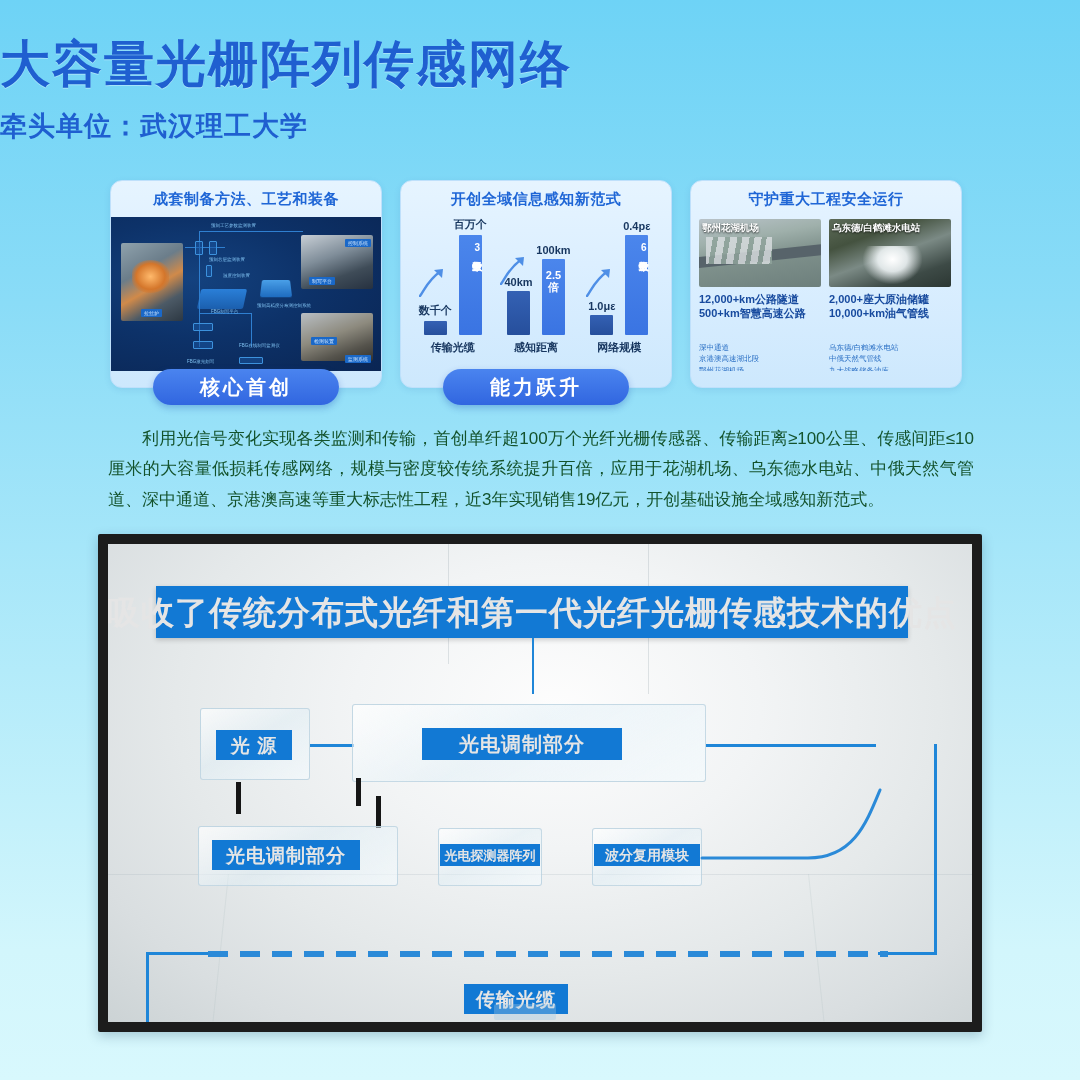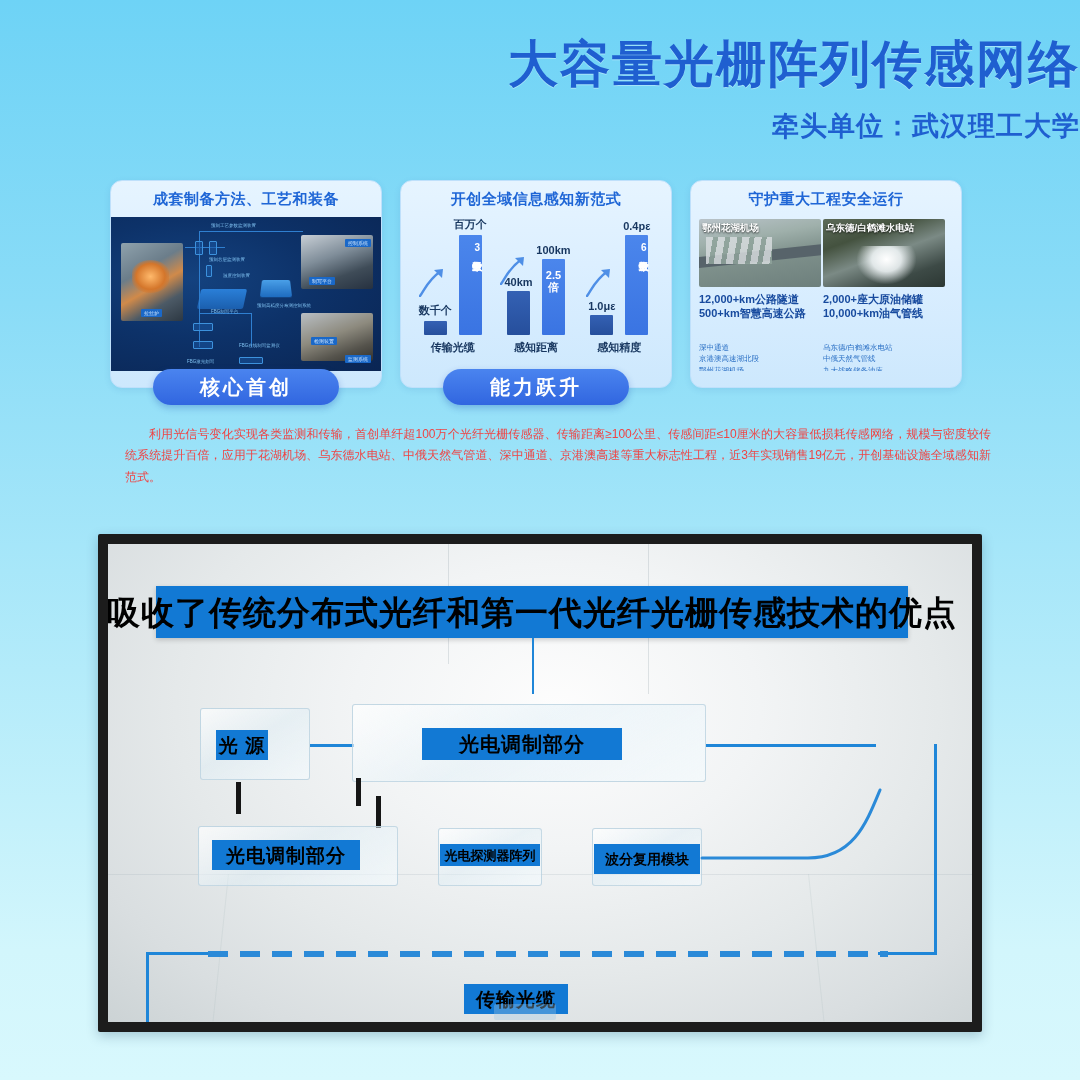--- a/index.html
+++ b/index.html
@@ -5,21 +5,21 @@
   * { box-sizing: border-box; margin: 0; padding: 0; }
   html, body { width: 1080px; height: 1080px; }
   body {
     font-family: "Liberation Sans", "DejaVu Sans", sans-serif;
     background: linear-gradient(180deg, #6ed3f6 0%, #8adcf7 28%, #b3ebfa 62%, #d2f6fc 88%, #d8f8fd 100%);
     overflow: hidden;
     position: relative;
   }
 
   
-  .header { padding-top: 36px; text-align: right; padding-left: 16px; }
+  .header { padding-top: 36px; text-align: left; }
   .main-title {
     font-size: 50px; font-weight: bold; color: #1f5fd0;
     letter-spacing: 2px; line-height: 1.12;
     text-shadow: 0 1px 0 rgba(255,255,255,0.35);
   }
   .sub-title {
     margin-top: 16px; font-size: 27px; font-weight: bold;
     color: #1f5fd0; letter-spacing: 1px;
   }
 
@@ -118,21 +118,21 @@
     text-align: center;
   }
   .grp-label {
     position: absolute; bottom: 0; left: 0; right: 0; text-align: center;
     font-size: 11px; font-weight: bold; color: #17365f;
   }
   .arrow-up { position: absolute; left: 8px; bottom: 58px; width: 26px; height: 30px; }
 
   
   .c3 { position: absolute; inset: 0; padding: 2px 8px 0; }
-  .c3-row { display: flex; gap: 2px; }
+  .c3-row { display: flex; gap: 8px; }
   .c3-col { width: 122px; }
   .c3-img { position: relative; width: 122px; height: 68px; border-radius: 2px; overflow: hidden; }
   .c3-img.airport {
     background:
       linear-gradient(170deg,#b9c3c9 0%, #9fb0ab 30%, #7f918c 55%, #6d7f7c 100%);
   }
   .c3-img.airport::before{
     content:""; position:absolute; left:-10%; top:45%; width:130%; height:16%;
     background:#57636a; transform: rotate(-6deg);
   }
@@ -151,41 +151,41 @@
   .c3-img-cap {
     position: absolute; left: 3px; top: 3px; color: #ffffff;
     font-size: 9.5px; font-weight: bold; white-space: nowrap;
     text-shadow: 0 1px 2px rgba(0,0,0,.75);
   }
   .c3-stat { margin-top: 5px; font-size: 11px; font-weight: bold; color: #174a9e; line-height: 1.3; }
   .c3-list { margin-top: 21px; font-size: 7.5px; color: #2a6fc4; line-height: 1.55; }
 
   
   .para {
-    position: absolute; left: 125px; top: 424px; width: 866px;
-    font-size: 12px; color: #ef4444; line-height: 1.78;
+    position: absolute; left: 108px; top: 424px; width: 866px;
+    font-size: 17px; color: #14532d; line-height: 1.78;
     text-indent: 2em; text-align: justify;
   }
 
   
   .photo-frame {
     position: absolute; left: 98px; top: 534px; width: 884px; height: 498px;
     background: #1c1c1c; padding: 10px; border-radius: 2px;
     box-shadow: 0 4px 12px rgba(20,60,90,.25);
   }
   .photo {
     position: relative; width: 100%; height: 100%; overflow: hidden;
     background:
       radial-gradient(ellipse at 52% 34%, #fdfdfd 0%, #f2f4f5 32%, #e5e9ea 60%, #d9dee0 82%, #ccd3d5 100%);
   }
   
   .floor-line { position: absolute; background: rgba(150,165,172,.28); }
 
   .dlabel {
-    position: absolute; background: #1279d4; color: #000000;
+    position: absolute; background: #1279d4; color: #e5e5e5;
     font-weight: bold; white-space: nowrap; letter-spacing: 1px;
     line-height: 1; display: flex; align-items: center; justify-content: center;
   }
   .banner {
     left: 48px; top: 42px; width: 752px; height: 52px; font-size: 33px;
     background: #1279d4; box-shadow: 0 2px 5px rgba(0,0,0,.18);
   }
   .glassbox {
     position: absolute; border: 1px solid rgba(180,205,220,.75);
     background: linear-gradient(150deg, rgba(255,255,255,.72) 0%, rgba(222,238,246,.45) 45%, rgba(244,250,253,.66) 100%);
@@ -298,21 +298,21 @@
             </svg>
             <div class="grp-bars">
               <div class="bar small" style="height:20px">
                 <span class="bar-top-label">1.0με</span>
               </div>
               <div class="bar big" style="height:100px">
                 <span class="bar-top-label">0.4pε</span>
                 <span class="bar-inner">6个数量级</span>
               </div>
             </div>
-            <div class="grp-label">感知精度</div>
+            <div class="grp-label">网络规模</div>
           </div>
 
         </div>
       </div>
     </div>
     <div class="card-foot-wrap">
       <div class="card-foot">能力跃升</div>
     </div>
   </div>
 
@@ -367,41 +367,41 @@
     <div class="floor-line" style="left:340px;top:0;width:1px;height:120px;"></div>
     <div class="floor-line" style="left:540px;top:0;width:1px;height:150px;"></div>
     <div class="floor-line" style="left:0;top:330px;width:864px;height:1px;background:rgba(160,175,182,.22);"></div>
     <div class="floor-line" style="left:120px;top:330px;width:1px;height:148px;background:rgba(160,175,182,.18);transform:rotate(6deg);transform-origin:top;"></div>
     <div class="floor-line" style="left:700px;top:330px;width:1px;height:148px;background:rgba(160,175,182,.18);transform:rotate(-6deg);transform-origin:top;"></div>
 
     <div class="dlabel banner">吸收了传统分布式光纤和第一代光纤光栅传感技术的优点</div>
     <div class="dline" style="left:424px;top:94px;width:2px;height:56px;"></div>
 
     <div class="glassbox" style="left:92px;top:164px;width:110px;height:72px;"></div>
-    <div class="dlabel" style="left:108px;top:186px;width:52px;height:30px;font-size:19px;">光 源</div>
+    <div class="dlabel" style="left:108px;top:186px;width:76px;height:30px;font-size:19px;">光 源</div>
 
     <div class="dline" style="left:202px;top:200px;width:44px;height:3px;"></div>
 
     <div class="glassbox" style="left:244px;top:160px;width:354px;height:78px;"></div>
     <div class="dlabel" style="left:314px;top:184px;width:200px;height:32px;font-size:20px;">光电调制部分</div>
 
     <div class="dline" style="left:598px;top:200px;width:170px;height:3px;"></div>
 
     <div class="tickbar" style="left:128px;top:238px;height:32px;"></div>
     <div class="tickbar" style="left:248px;top:234px;height:28px;"></div>
     <div class="tickbar" style="left:268px;top:252px;height:32px;"></div>
 
     <div class="glassbox" style="left:90px;top:282px;width:200px;height:60px;"></div>
     <div class="dlabel" style="left:104px;top:296px;width:148px;height:30px;font-size:19px;">光电调制部分</div>
 
     <div class="glassbox" style="left:330px;top:284px;width:104px;height:58px;"></div>
     <div class="dlabel" style="left:332px;top:300px;width:100px;height:22px;font-size:13px;letter-spacing:0;">光电探测器阵列</div>
 
     <div class="glassbox" style="left:484px;top:284px;width:110px;height:58px;"></div>
-    <div class="dlabel" style="left:486px;top:300px;width:106px;height:30px;font-size:14px;letter-spacing:0;">波分复用模块</div>
+    <div class="dlabel" style="left:486px;top:300px;width:106px;height:22px;font-size:14px;letter-spacing:0;">波分复用模块</div>
 
     <svg style="position:absolute;left:590px;top:236px;width:220px;height:90px;" viewBox="0 0 220 90">
       <path d="M4 78 H110 C155 78 168 44 182 10" stroke="#2b8ad8" stroke-width="3" fill="none" stroke-linecap="round"></path>
     </svg>
 
     <div class="dline" style="left:826px;top:200px;width:3px;height:210px;"></div>
     <div class="dline" style="left:770px;top:408px;width:59px;height:3px;"></div>
 
     <div class="dline" style="left:38px;top:408px;width:3px;height:74px;"></div>
     <div class="dline" style="left:38px;top:408px;width:62px;height:3px;"></div>

